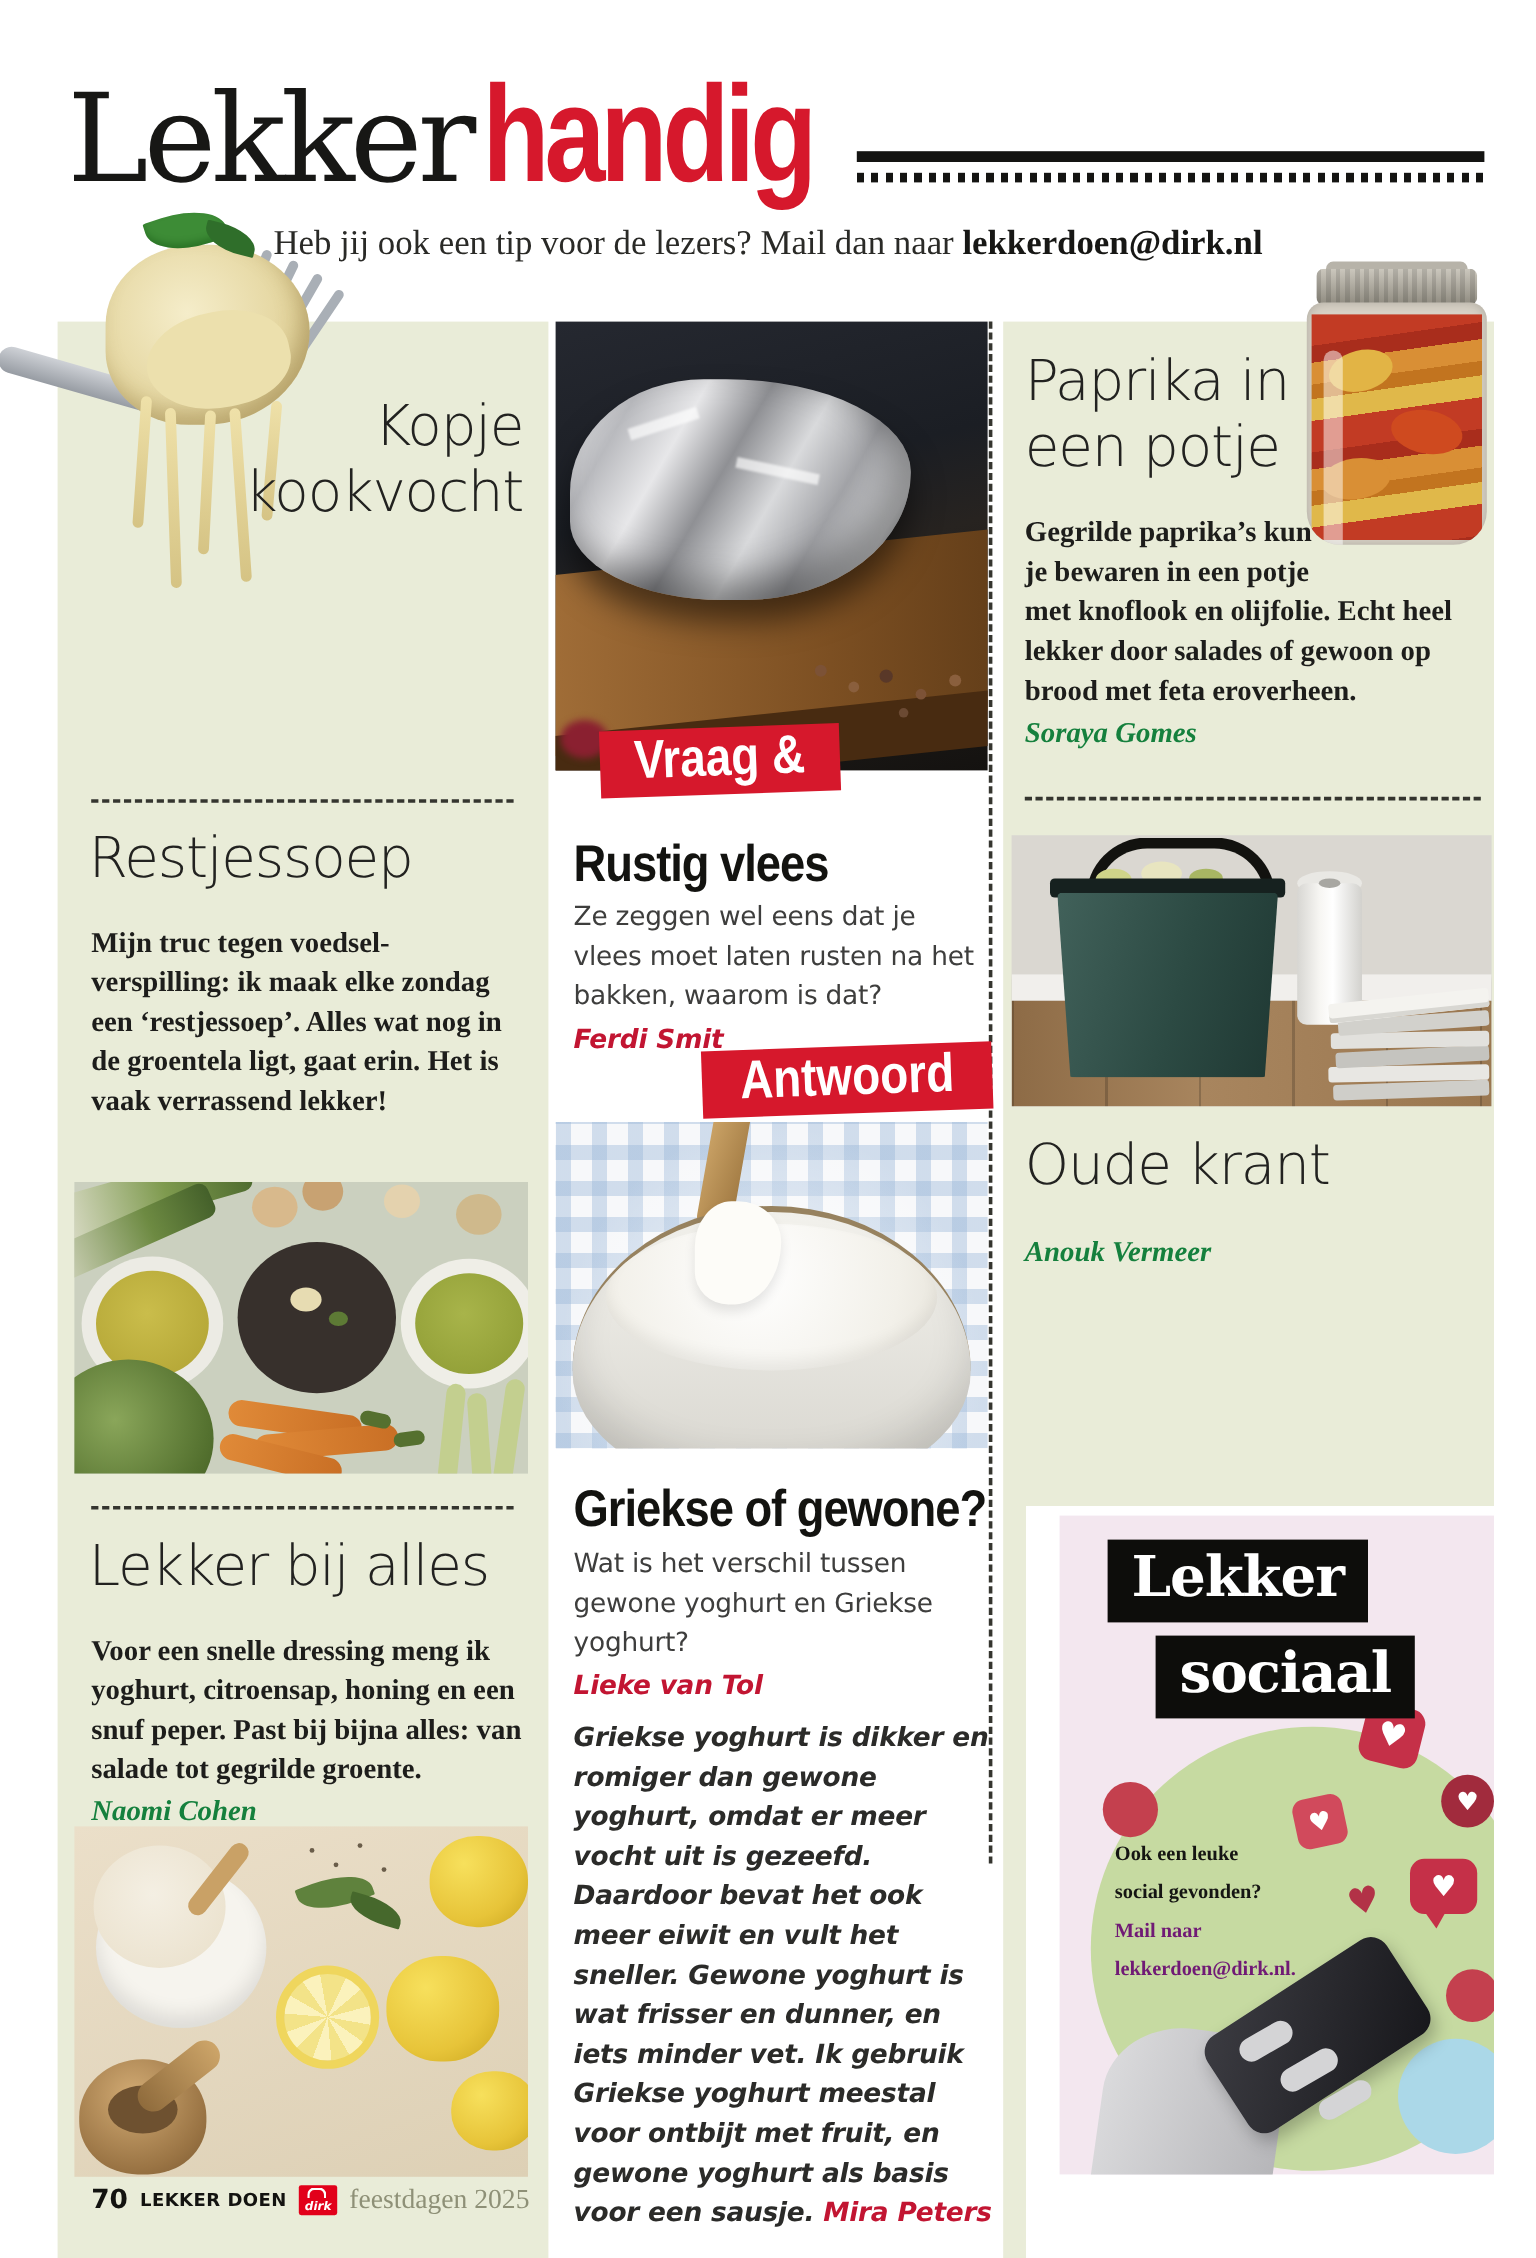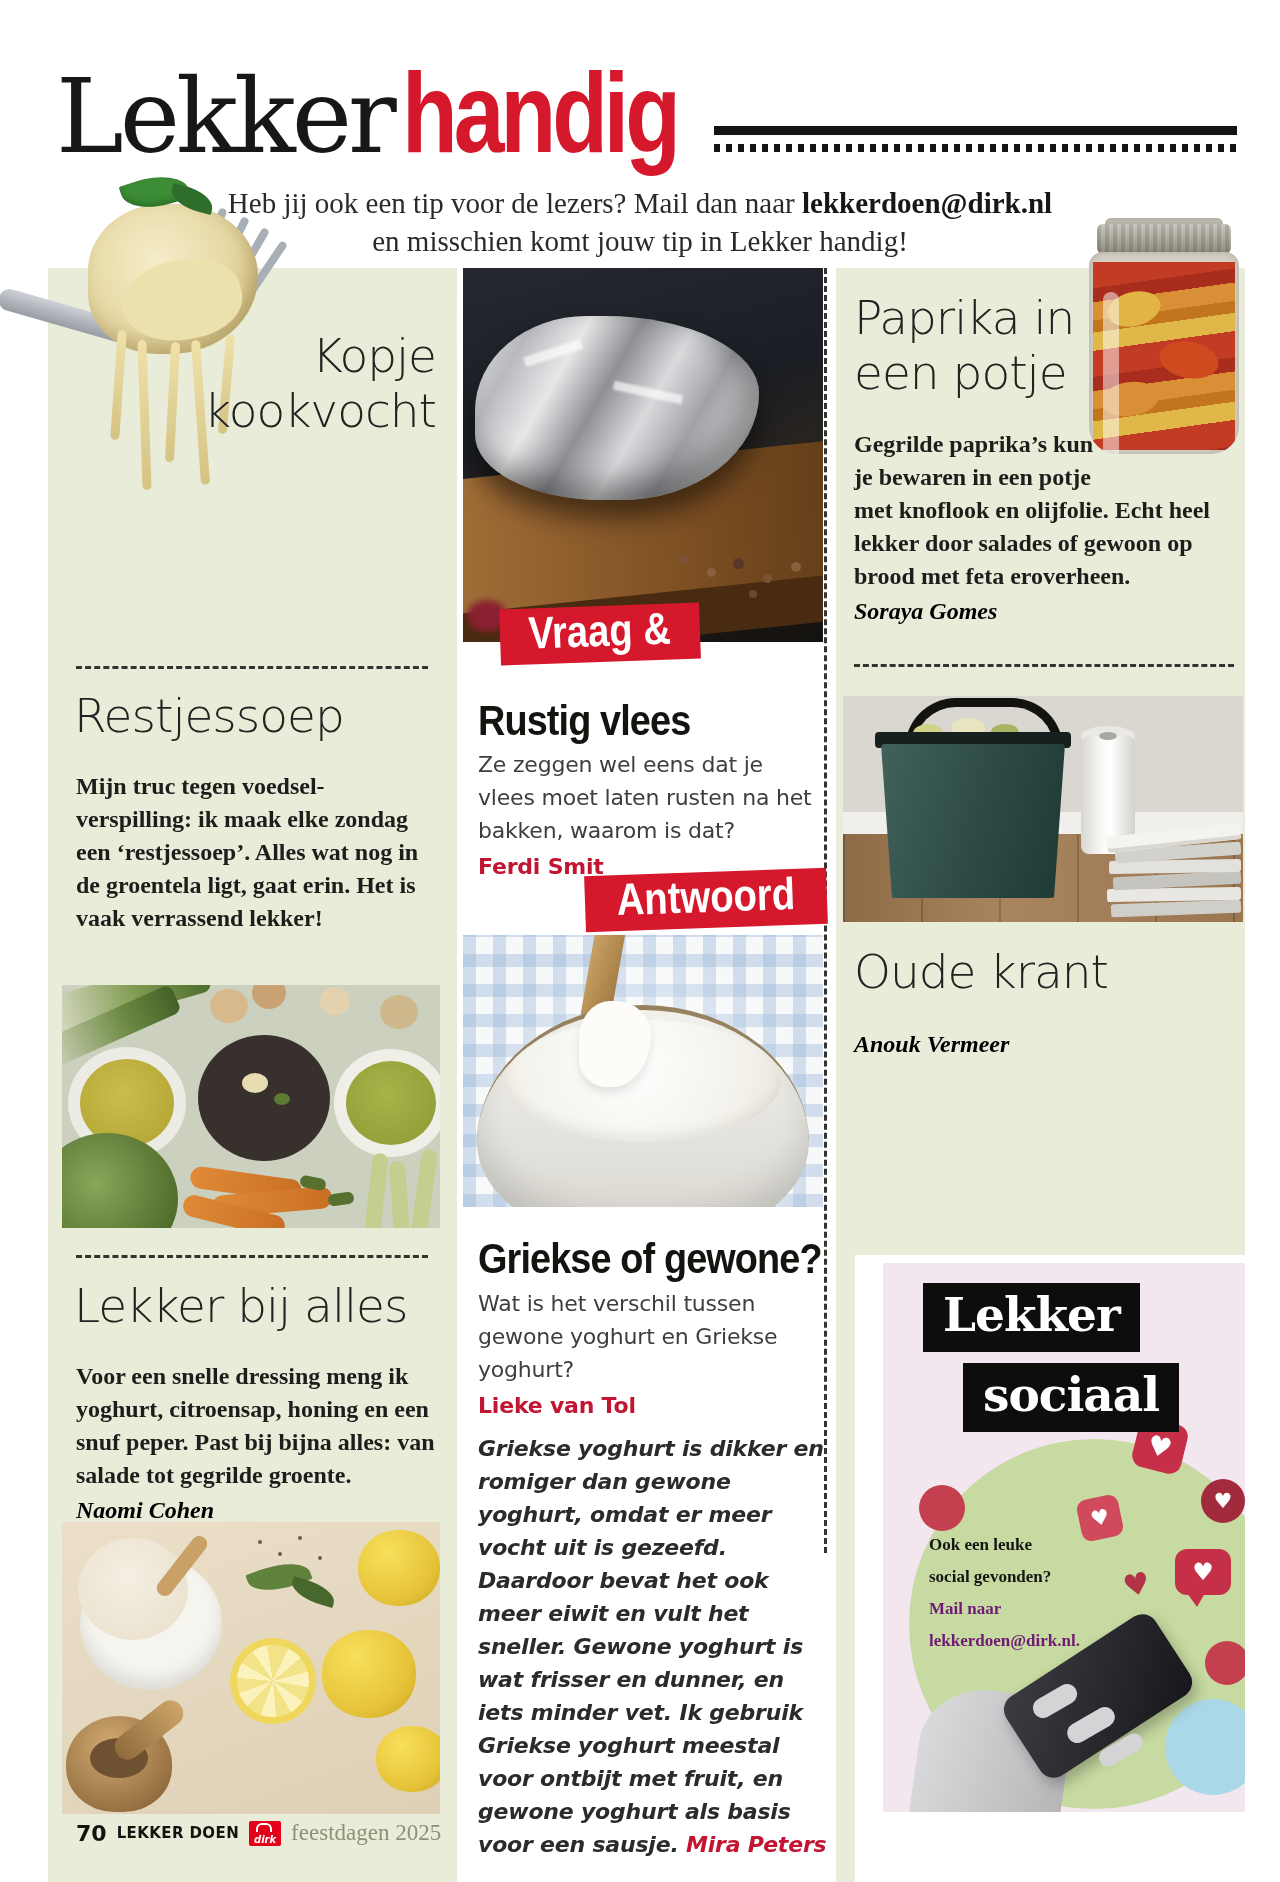--- a/index.html
+++ b/index.html
@@ -17,27 +17,27 @@
   
   .panel{background:#e9ecd8;}
   .panel-left{left:48px;top:268px;width:409px;height:1614px;}
   .panel-right{left:836px;top:268px;width:409px;height:1614px;}
   .vdash{left:824px;top:268px;height:1285px;width:0;border-left:3px dashed #35352f;}
   .dash-h{height:0;border-top:3px dashed #35352f;}
 
   
   .thin-title{font-family:"DejaVu Sans",sans-serif;font-weight:100;font-size:47px;line-height:55px;color:#222220;letter-spacing:-1px;}
   .serif-body{font-weight:700;font-size:24px;line-height:33px;color:#1d1d1b;}
-  .author{color:#000000;font-style:italic;margin-top:2px;}
+  .author{color:#15803d;font-style:italic;margin-top:2px;}
   .cond{font-family:"Liberation Sans","DejaVu Sans",sans-serif;font-weight:900;}
   .qa-title{font-size:43px;line-height:1;color:#131310;letter-spacing:-1px;transform:scaleX(.88);transform-origin:left center;white-space:nowrap;}
   .badge{background:#d6182c;color:#fff;transform:rotate(-2deg);padding:2px 16px 9px;white-space:nowrap;}
   .badge-text{display:inline-block;font-size:45px;line-height:1;font-weight:900;transform:scaleX(.85);transform-origin:center;}
   .question{font-family:"DejaVu Sans",sans-serif;font-size:22px;line-height:33px;color:#3e3e3d;letter-spacing:-.2px;}
-  .asker{font-family:"DejaVu Sans",sans-serif;font-weight:700;font-size:22px;color:#c21532;margin-top:3px;}
+  .asker{font-family:"DejaVu Sans",sans-serif;font-weight:700;font-style:italic;font-size:22px;color:#c21532;margin-top:3px;}
   .answer{font-family:"DejaVu Sans",sans-serif;font-weight:700;font-style:italic;font-size:22px;line-height:33px;color:#2b2b29;letter-spacing:-.2px;}
   .answer-author{color:#c21532;}
 
   
   .photo{overflow:hidden;}
   .photo .abs{position:absolute;}
 
   
   .pasta{left:30px;top:190px;width:280px;height:300px;overflow:visible;}
   .fork-handle{left:-34px;top:118px;width:160px;height:22px;background:linear-gradient(#ced1d6,#979ca3);border-radius:12px;transform:rotate(16deg);}
@@ -144,21 +144,20 @@
   <div class="abs panel panel-left"></div>
   <div class="abs panel panel-right"></div>
   <div class="abs vdash"></div>
 
   <div class="abs title-black">Lekker</div>
   <div class="abs title-red cond">handig</div>
   <div class="abs hline-solid"></div>
   <div class="abs hline-dots"></div>
   <div class="abs intro">
     <div><span>Heb jij ook een tip voor de lezers? Mail dan naar </span><b>lekkerdoen@dirk.nl</b></div>
-    <div>en misschien komt jouw tip in Lekker handig!</div>
   </div>
 
   <div class="abs photo pasta">
     <span class="abs fork-handle"></span>
     <span class="abs fork-neck"></span>
     <span class="abs tine" style="left:176px;top:16px;transform:rotate(22deg);"></span>
     <span class="abs tine" style="left:196px;top:24px;transform:rotate(26deg);"></span>
     <span class="abs tine" style="left:214px;top:34px;transform:rotate(30deg);"></span>
     <span class="abs tine" style="left:230px;top:46px;transform:rotate(34deg);"></span>
     <span class="abs noodle-blob"></span>

